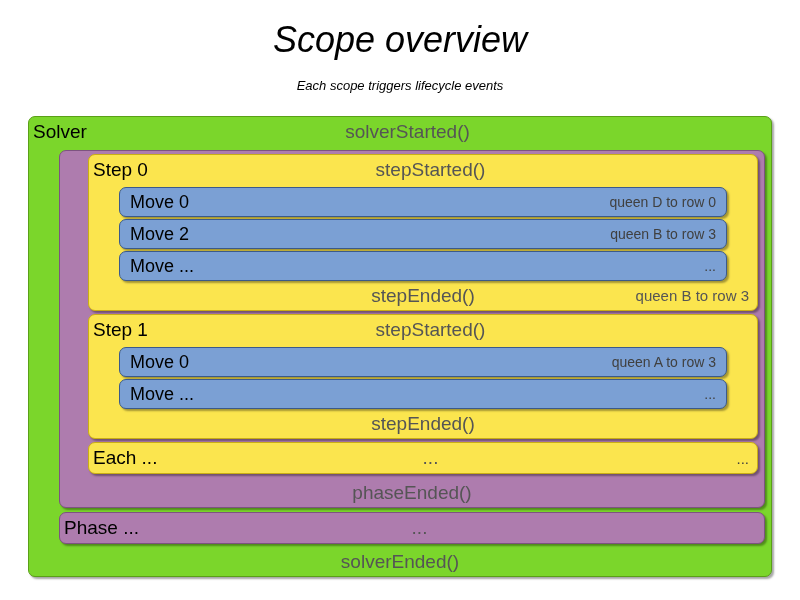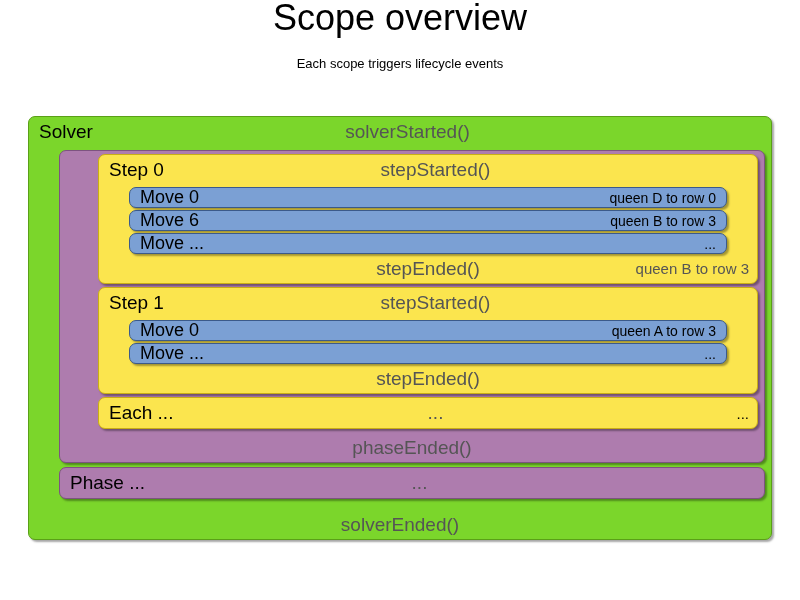--- a/index.html
+++ b/index.html
@@ -12,20 +12,22 @@
     width: 800px;
     height: 600px;
     font-family: "Liberation Sans", sans-serif;
     color: #000000;
     overflow: hidden;
   }
 
   
   .header {
     text-align: center;
+    padding-top: 22px;
+    font-style: italic;
   }
   .title {
     font-size: 36px;
     font-weight: normal;
     line-height: 1.0;
     color: #000000;
     letter-spacing: 0px;
   }
   .subtitle {
     font-size: 13px;
@@ -54,75 +56,75 @@
     border: 1px solid #5aa017;
     padding: 0 0 0 0;
   }
   .phase-box {
     background-color: #AE7CAE;
     border: 1px solid #7d5380;
     margin: 3px 6px 0 30px;
   }
   .phase-box.phase-ellipsis {
     margin-top: 4px;
-    margin-bottom: 11px;
+    margin-bottom: 3px;
   }
   .step-box {
     background-color: #FCE94F;
     background-color: #FBE54E;
     border: 1px solid #c9ae15;
-    margin: 3px 6px 0 38px;
+    margin: 3px 6px 0 28px;
   }
   .step-box.last-step {
     margin-bottom: 4px;
   }
   .move-box {
     background-color: #7BA0D4;
     border: 1px solid #3b5a8a;
     margin: 2px 30px 0 30px;
   }
   .move-box:last-child {
     margin-bottom: 2px;
   }
 
   
   .row {
     position: relative;
     display: flex;
     align-items: center;
     height: 30px;
-    padding: 0 8px 0 10px;
+    padding: 0 8px 0 4px;
     box-sizing: border-box;
   }
   .row-label {
     font-size: 19px;
     color: #000000;
     white-space: nowrap;
     z-index: 2;
   }
   .row-event {
     position: absolute;
     left: 15px;
     right: 0;
     text-align: center;
     font-size: 19px;
     color: #555555;
     pointer-events: none;
   }
   .row-detail {
     margin-left: auto;
     font-size: 15px;
-    color: #000000;
+    color: #404040;
     white-space: nowrap;
     z-index: 2;
   }
 
   
   .move-box .row {
-    height: 19px;
+    height: 28px;
     padding: 0 10px 0 10px;
   }
   .move-box .row-label {
     font-size: 18px;
   }
   .move-box .row-detail {
     font-size: 14px;
   }
 
   
@@ -179,21 +181,21 @@
         </div>
 
         <div class="box move-box">
           <div class="row">
             <span class="row-label">Move 0</span>
             <span class="row-detail">queen D to row 0</span>
           </div>
         </div>
         <div class="box move-box">
           <div class="row">
-            <span class="row-label">Move 6</span>
+            <span class="row-label">Move 2</span>
             <span class="row-detail">queen B to row 3</span>
           </div>
         </div>
         <div class="box move-box">
           <div class="row">
             <span class="row-label">Move ...</span>
             <span class="row-detail">...</span>
           </div>
         </div>
 

